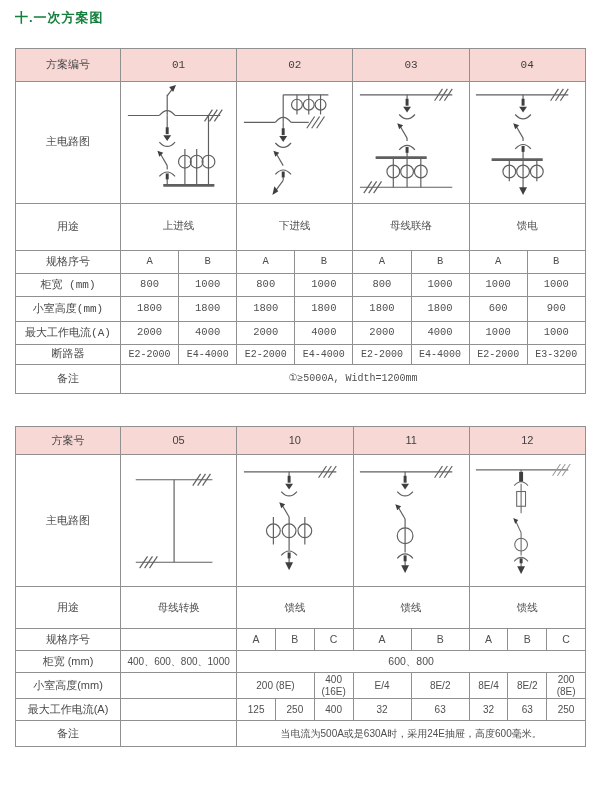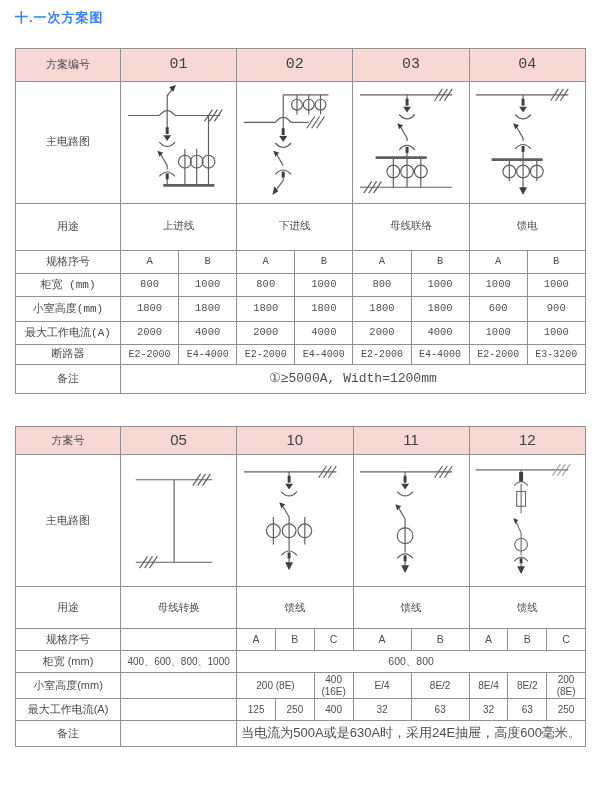--- a/index.html
+++ b/index.html
@@ -1,40 +1,40 @@
 <!DOCTYPE html>
 <html><head>
 <meta charset="utf-8">
 <style>
   html,body{margin:0;padding:0;}
   body{
     width:600px;height:785px;background:#ffffff;overflow:hidden;
     font-family:"Liberation Sans","DejaVu Sans",sans-serif;
   }
   .title{
-    color:#3b82f6;font-weight:bold;font-size:13px;
+    color:#15803d;font-weight:bold;font-size:13px;
     margin:9px 0 0 15px;letter-spacing:1px;
   }
   table{
     border-collapse:collapse;table-layout:fixed;width:570px;
     margin-left:15px;
   }
   #table1{margin-top:21px;font-family:Liberation Mono, monospace;}
   #table2{margin-top:32px;}
   td{
     border:1px solid #909090;text-align:center;vertical-align:middle;
     color:#4f4f4f;font-size:10.5px;line-height:1.12;padding:0 1px;
     overflow:hidden;
   }
-  td.hdr{background:#f8d8d5;font-size:15px;color:#3f3f3f;}
+  td.hdr{background:#f8d8d5;font-size:11px;color:#3f3f3f;}
   td.lbl{font-size:11px;color:#4a4a4a;}
   td.sm{font-size:10px;}
   td.diagcell{padding:0;}
   .diag{display:block;margin:0 auto;}
-  .note{font-size:13px;color:#4f4f4f;}
+  .note{font-size:10px;color:#4f4f4f;}
 </style>
 </head>
 <body>
 
 <div class="title">十.一次方案图</div>
 
 <table id="table1">
   <colgroup>
     <col style="width:105px">
     <col span="8" style="width:58.1px">

